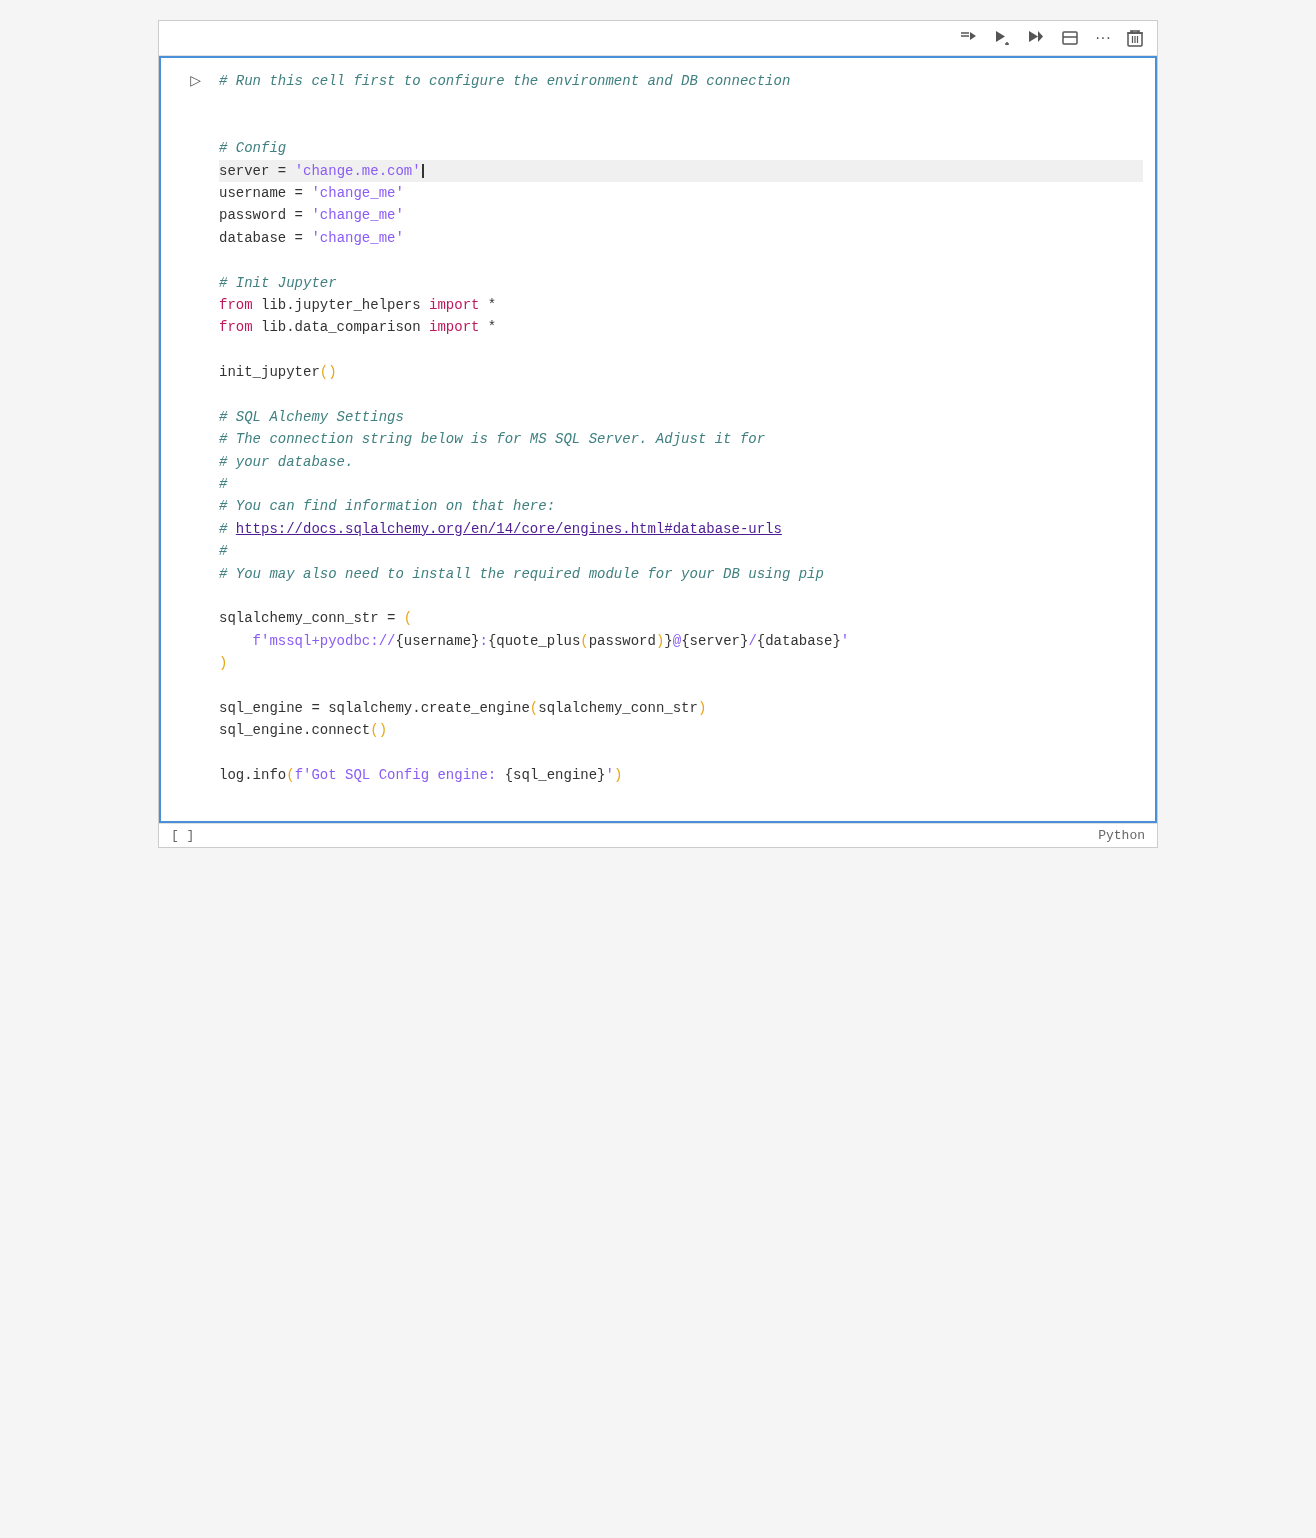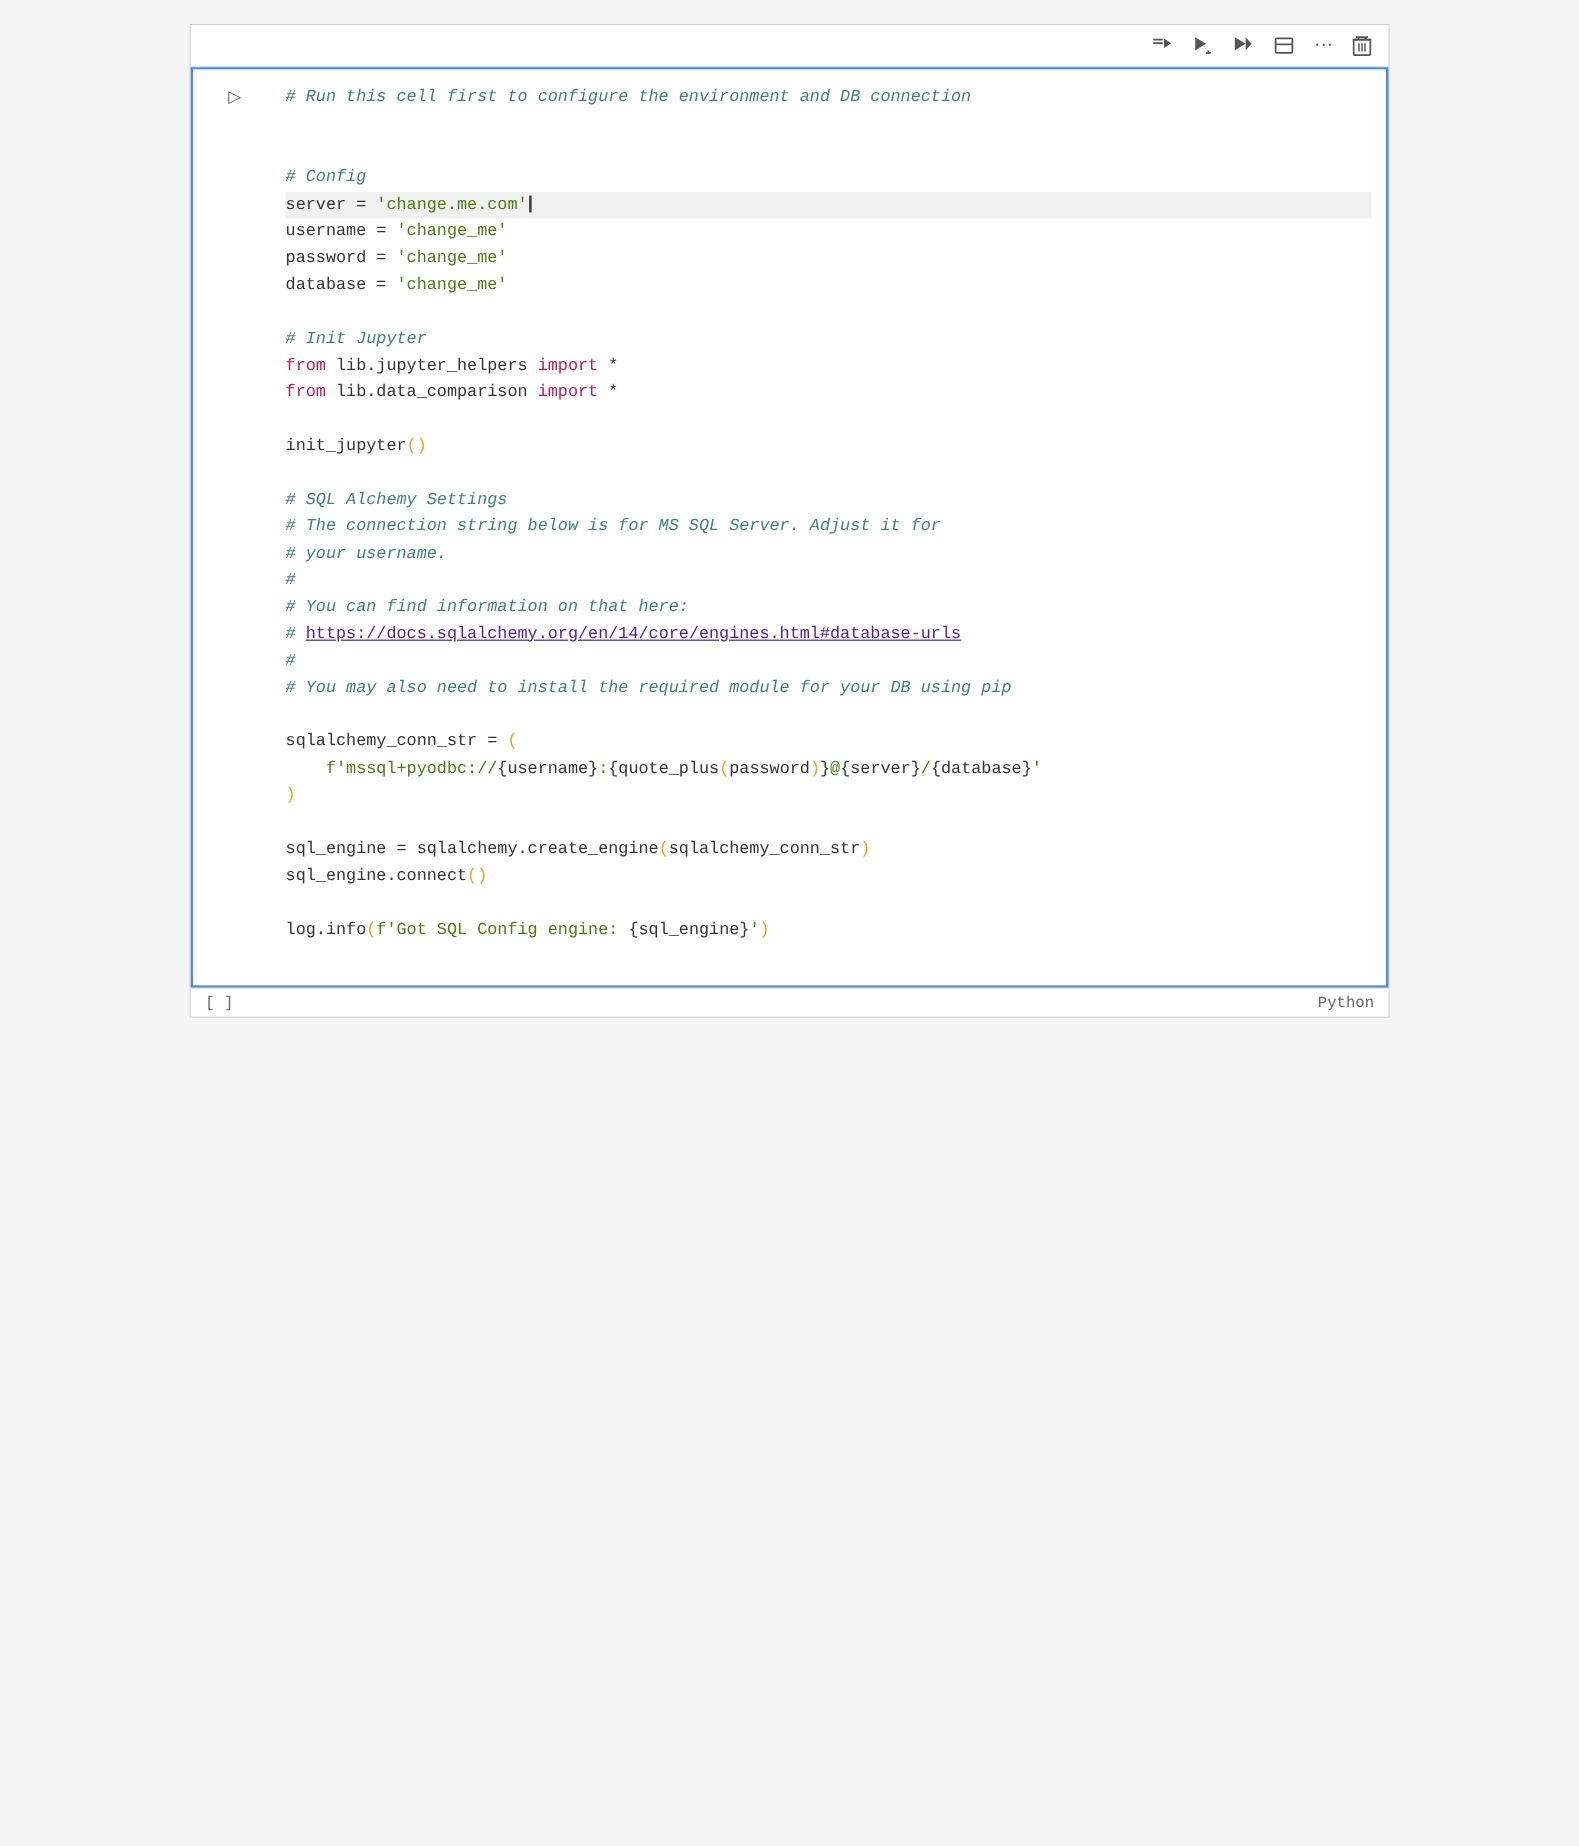--- a/index.html
+++ b/index.html
@@ -70,30 +70,29 @@
       background: #fff;
       font-size: 14px;
       line-height: 1.6;
       tab-size: 4;
       overflow-x: auto;
     }
     .code-line {
       display: block;
       white-space: pre;
       min-height: 1.6em;
-      margin-left: 19px;
     }
     .code-line.highlighted {
       background: #f0f0f0;
     }
     
     .c-comment { color: #408080; font-style: italic; }
     .c-url { color: #4c1d95; text-decoration: underline; }
     .c-yellow { color: #e6a817; }
-    .c-green { color: #4d7c0f; }
+    .c-green { color: #8b5cf6; }
     .c-purple { color: #be185d; }
     .c-black { color: #333; }
 
     .bottom-bar {
       display: flex;
       justify-content: space-between;
       align-items: center;
       padding: 4px 12px;
       background: #fff;
       border-top: 1px solid #e0e0e0;
@@ -198,21 +197,21 @@
       <span class="code-line"> </span>
 
       <span class="code-line"><span class="c-black">init_jupyter</span><span class="c-yellow">()</span></span>
 
       <span class="code-line"> </span>
 
       <span class="code-line"><span class="c-comment"># SQL Alchemy Settings</span></span>
 
       <span class="code-line"><span class="c-comment"># The connection string below is for MS SQL Server. Adjust it for</span></span>
 
-      <span class="code-line"><span class="c-comment"># your username.</span></span>
+      <span class="code-line"><span class="c-comment"># your database.</span></span>
 
       <span class="code-line"><span class="c-comment">#</span></span>
 
       <span class="code-line"><span class="c-comment"># You can find information on that here:</span></span>
 
       <span class="code-line"><span class="c-comment"># </span><span class="c-url">https://docs.sqlalchemy.org/en/14/core/engines.html#database-urls</span></span>
 
       <span class="code-line"><span class="c-comment">#</span></span>
 
       <span class="code-line"><span class="c-comment"># You may also need to install the required module for your DB using pip</span></span>

